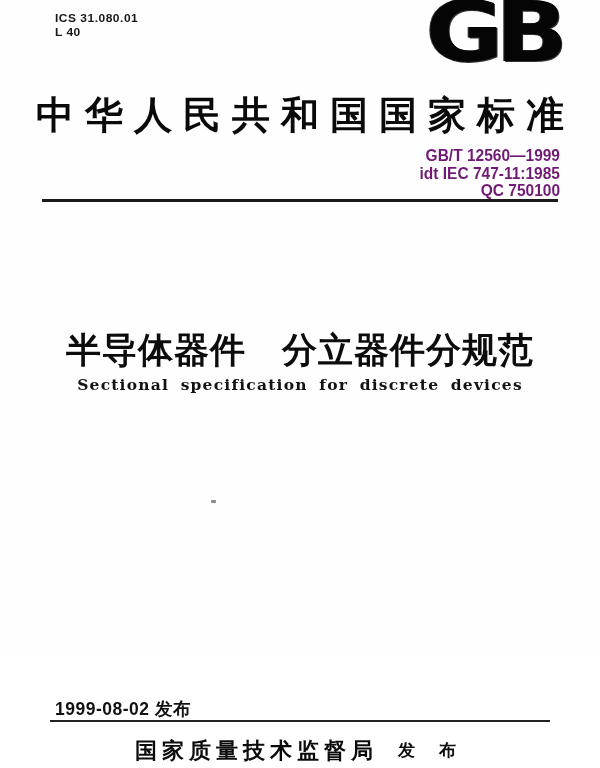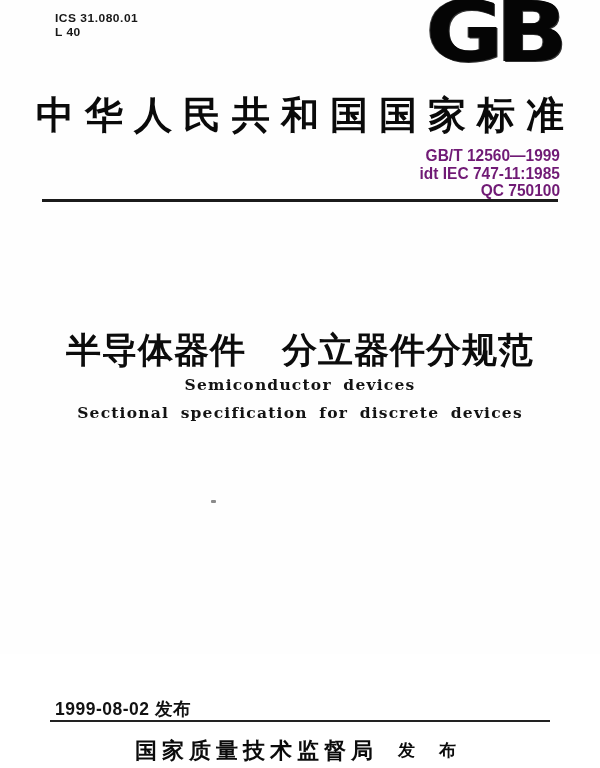--- a/index.html
+++ b/index.html
@@ -202,21 +202,20 @@
     <div>GB/T 12560—1999</div>
     <div>idt IEC 747-11:1985</div>
     <div>QC 750100</div>
   </div>
 
   <div class="rule-top"></div>
 
   <div class="title-zh">半导体器件　分立器件分规范</div>
 
   <div class="title-en">
-    <div>Semiconductor devices</div>
     <div>Sectional specification for discrete devices</div>
   </div>
 
   <div class="speck"></div>
 
   <div class="date-row">
     <span class="date-issue">1999-08-02 发布</span>
   </div>
 
   <div class="rule-bottom"></div>

